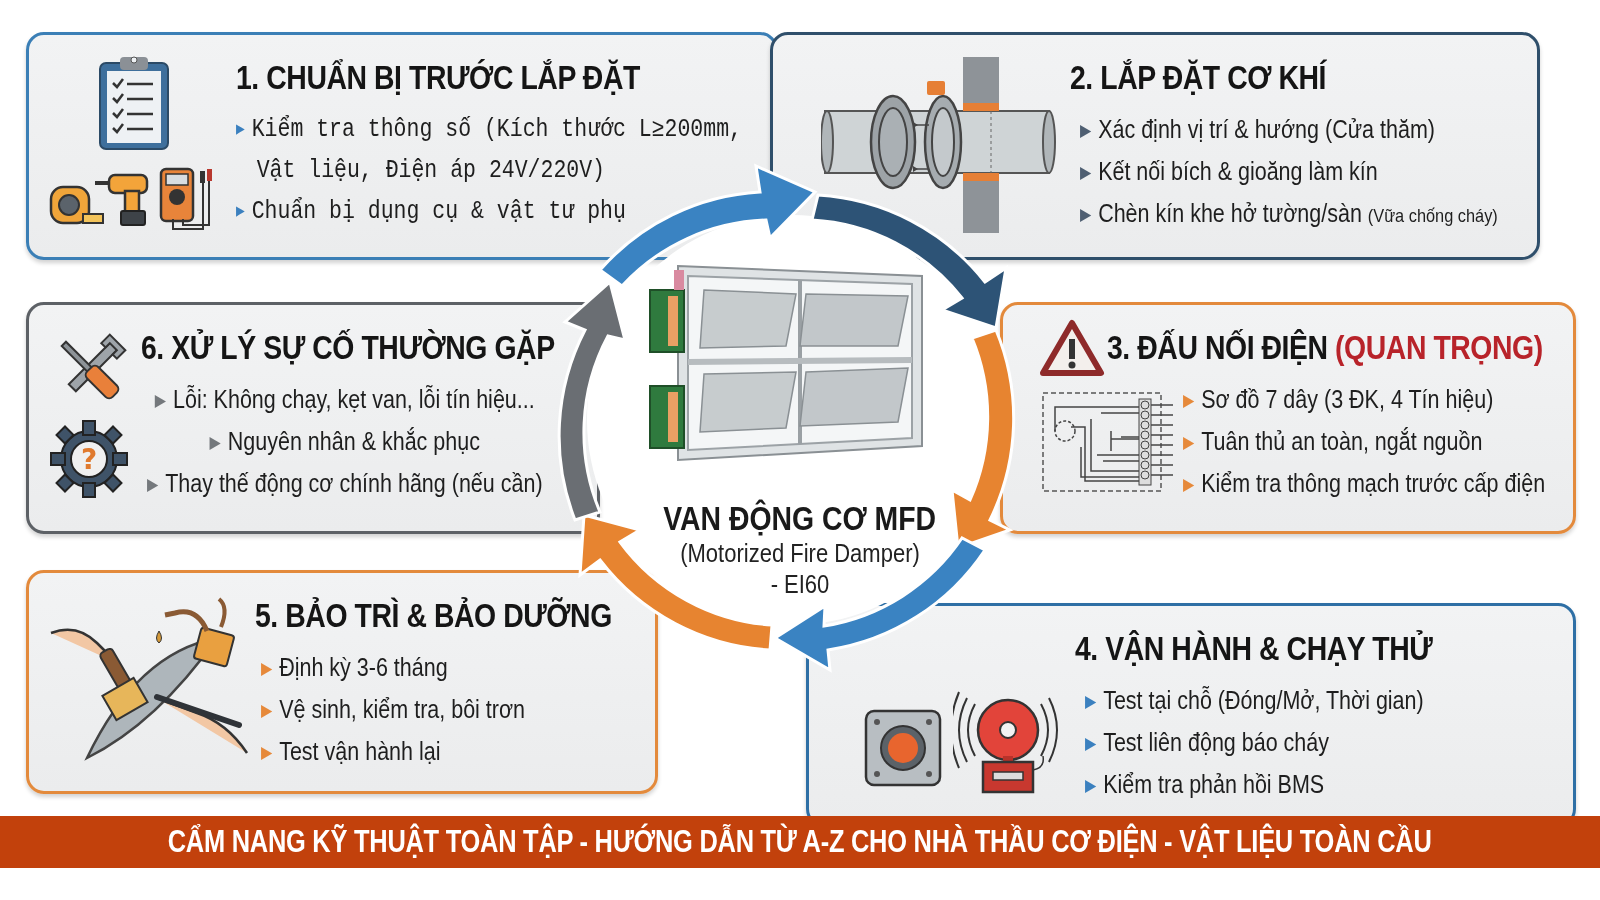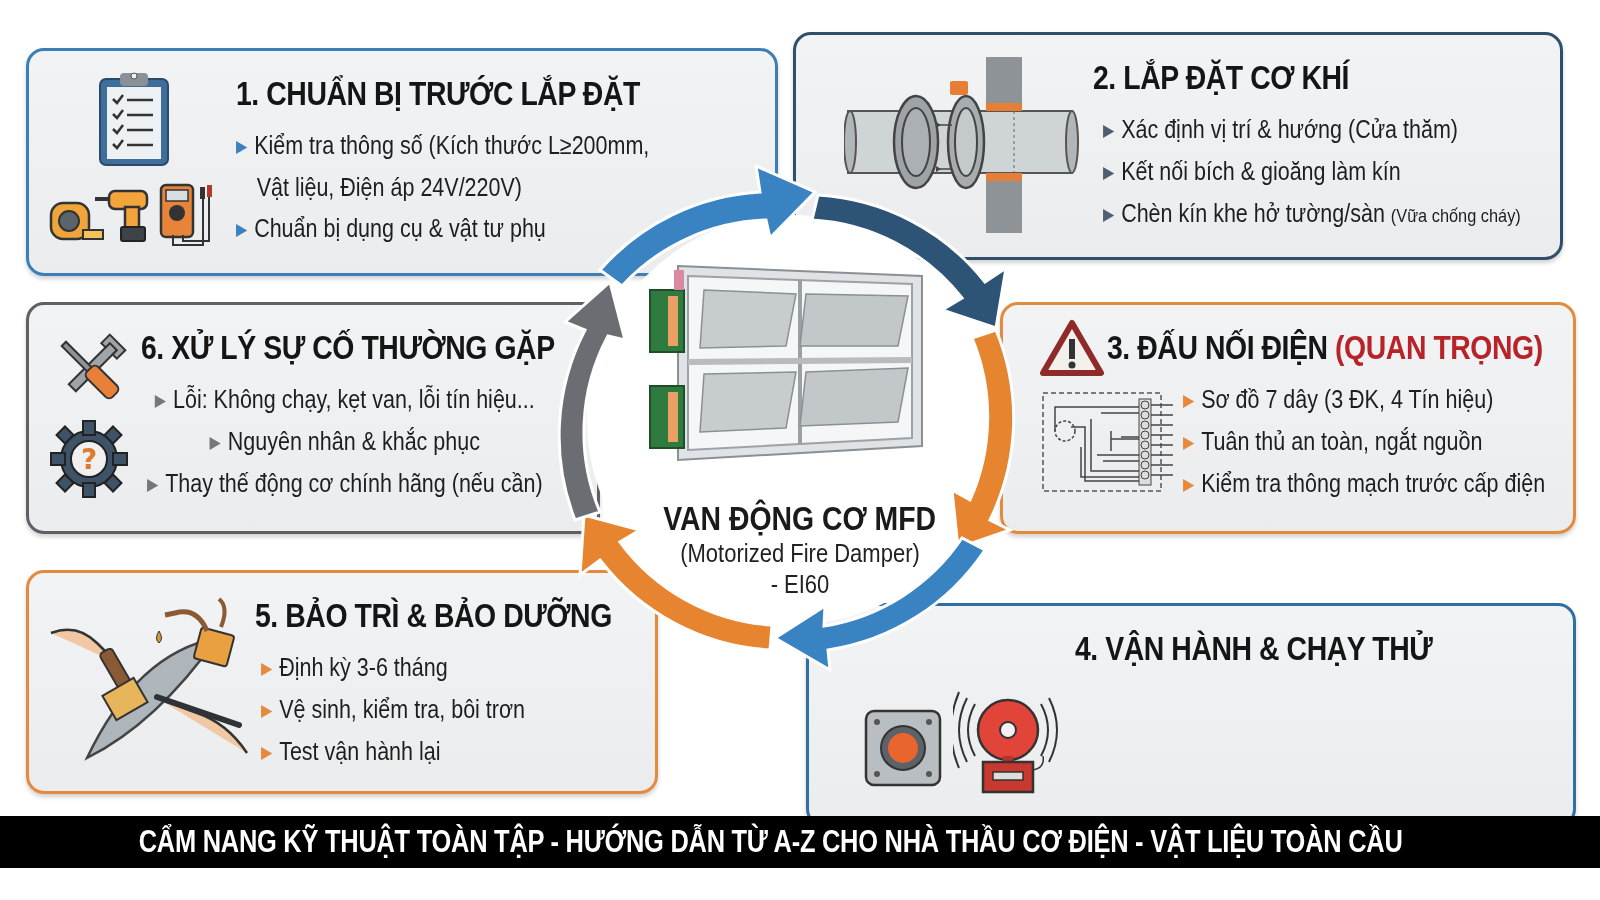--- a/index.html
+++ b/index.html
@@ -8,21 +8,21 @@
     background:#ffffff;
     font-family:"Liberation Sans", "DejaVu Sans", sans-serif;
     color:#1c1c1c;
   }
   .card {
     position:absolute; box-sizing:border-box;
     background:linear-gradient(180deg,#f2f3f4 0%,#ebeced 100%);
     border:3px solid #3b7fb6; border-radius:18px;
     box-shadow:0 3px 4px rgba(0,0,0,0.18);
   }
-  .card.blue { border-color:#3b7fb6;margin-top:16px; }
+  .card.blue { border-color:#3b7fb6; }
   .card.navy { border-color:#2f4f6b; }
   .card.orange { border-color:#e38a3c; }
   .card.gray { border-color:#5d6166; }
   .card.blue2 { border-color:#2e6fa5; }
   .title {
     position:absolute; font-weight:bold; font-size:33px; letter-spacing:-0.5px;
     transform:scaleX(0.86); transform-origin:left center; white-space:nowrap;
     color:#151515;
   }
   .title .red { color:#b8232a; }
@@ -45,21 +45,21 @@
   #center-title .main {
     font-weight:bold; font-size:33px; display:inline-block;
     transform:scaleX(0.86); color:#1a1a1a; white-space:nowrap;
   }
   #center-title .sub {
     font-size:25px; line-height:31px; color:#222; display:block;
     transform:scaleX(0.88); white-space:nowrap;
   }
   #footer {
     position:absolute; left:0; top:816px; width:1600px; height:52px;
-    background:#000000; color:#fff; 
+    background:#c2410c; color:#fff; text-align:center;
     font-weight:bold; font-size:31px; line-height:52px;
   }
   #footer span { display:inline-block; transform:scaleX(0.82); white-space:nowrap; letter-spacing:-0.3px; }
   #ring { position:absolute; left:0; top:0; }
 </style>
 </head>
 <body>
 
 <div class="card blue" style="left:26px;top:32px;width:752px;height:228px;">
   <svg class="icon" style="left:68px;top:18px;" width="74" height="100" viewBox="0 0 74 100">
@@ -94,28 +94,28 @@
     <rect x="7" y="9" width="22" height="11" fill="#d8dde1" stroke="#333" stroke-width="1.5"></rect>
     <circle cx="18" cy="32" r="8" fill="#333"></circle>
     <path d="M14 54 v10 h30 v-50" stroke="#333" stroke-width="2" fill="none"></path>
     <path d="M24 54 v6 h26 v-46" stroke="#333" stroke-width="2" fill="none"></path>
     <rect x="41" y="6" width="5" height="12" fill="#333"></rect>
       <rect x="48" y="4" width="5" height="12" fill="#b8382e"></rect>
   </svg>
   <div class="title" style="left:207px;top:24px;">
     <span>1.</span> <span>CHUẨN BỊ TRƯỚC LẮP ĐẶT</span>
   </div>
-  <ul class="bullets" style="left:207px;top:74px;">
+  <ul class="bullets" style="left:207px;top:74px;font-family:Liberation Mono, monospace;">
     <li><span class="tri blue">▶</span><span>Kiểm tra thông số (Kích thước L≥200mm,</span></li>
     <li style="padding-left:24px;"><span>Vật liệu, Điện áp 24V/220V)</span></li>
     <li><span class="tri blue">▶</span><span>Chuẩn bị dụng cụ &amp; vật tư phụ</span></li>
   </ul>
 </div>
 
-<div class="card navy" style="left:793px;top:32px;width:770px;height:228px;">
+<div class="card navy" style="left:770px;top:32px;width:770px;height:228px;">
   <svg class="icon" style="left:48px;top:20px;" width="236" height="180" viewBox="0 0 236 180">
     <rect x="142" y="2" width="36" height="176" fill="#8e9398"></rect>
     <rect x="4" y="56" width="224" height="62" fill="#cfd4d6" stroke="#555" stroke-width="2"></rect>
     <ellipse cx="6" cy="87" rx="6" ry="31" fill="#b0b6b9" stroke="#555" stroke-width="2"></ellipse>
     <ellipse cx="228" cy="87" rx="6" ry="31" fill="#b0b6b9" stroke="#555" stroke-width="2"></ellipse>
     <rect x="142" y="48" width="36" height="8" fill="#e67f35"></rect>
     <rect x="142" y="118" width="36" height="8" fill="#e67f35"></rect>
     <line x1="170" y1="56" x2="170" y2="118" stroke="#666" stroke-dasharray="3,3"></line>
     <ellipse cx="72" cy="87" rx="22" ry="46" fill="#9da3a7" stroke="#444" stroke-width="2.5"></ellipse>
     <ellipse cx="72" cy="87" rx="14" ry="34" fill="#aab0b4" stroke="#444" stroke-width="2"></ellipse>
@@ -271,20 +271,25 @@
     <circle cx="55" cy="40" r="30" fill="#e2443a" stroke="#333" stroke-width="2.5"></circle>
     <circle cx="55" cy="40" r="8" fill="#f2f2f2" stroke="#333" stroke-width="2"></circle>
     <rect x="50" y="66" width="10" height="8" fill="#b8322a"></rect>
     <rect x="30" y="72" width="50" height="30" fill="#c8382f" stroke="#333" stroke-width="2.5"></rect>
     <rect x="40" y="82" width="30" height="8" fill="#ddd" stroke="#333" stroke-width="1.5"></rect>
     <path d="M80 80 Q92 78 90 66" stroke="#333" stroke-width="1.5" fill="none"></path>
   </svg>
   <div class="title" style="left:266px;top:24px;">
     <span>4.</span> <span>VẬN HÀNH &amp; CHẠY THỬ</span>
   </div>
+  <ul class="bullets" style="left:276px;top:74px;">
+    <li><span class="tri blue">▶</span><span>Test tại chỗ (Đóng/Mở, Thời gian)</span></li>
+    <li><span class="tri blue">▶</span><span>Test liên động báo cháy</span></li>
+    <li><span class="tri blue">▶</span><span>Kiểm tra phản hồi BMS</span></li>
+  </ul>
 </div>
 
 <svg id="ring" width="1600" height="900" viewBox="0 0 1600 900">
   <circle cx="792" cy="420" r="205" fill="#ffffff"></circle>
 
   <g fill="#3a83c2" stroke="#ffffff" stroke-width="3">
     <path d="M600 270 A230 230 0 0 1 760 192 L756 166 L815 192 L770 238 L766 220 A205 205 0 0 0 622 286 Z"></path>
   </g>
 
   <g fill="#2d5376" stroke="#ffffff" stroke-width="3">

